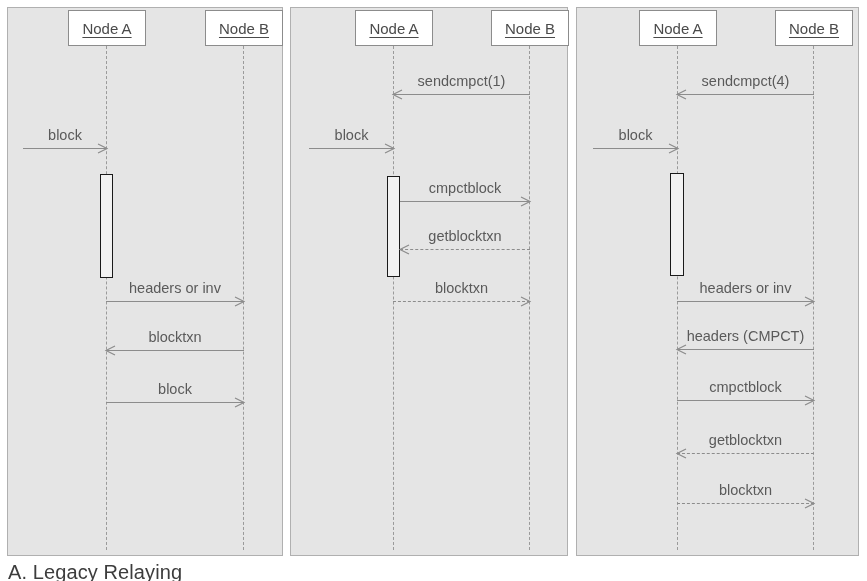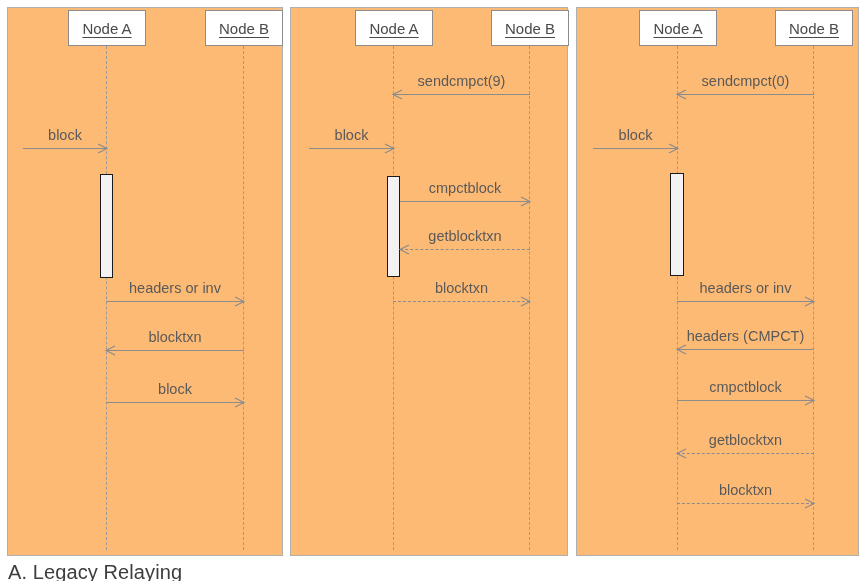--- a/index.html
+++ b/index.html
@@ -18,21 +18,21 @@
   #page-root {
     position: absolute;
     left: 0; top: 0;
     width: 867px;
     height: 581px;
   }
   .panel {
     position: absolute;
     border: 1px solid #b0b0b0;
     box-sizing: border-box;
-    background: #fdba74;
+    background: #e5e5e5;
     text-decoration: underline;
   }
   .panel-a { left: 7px;   top: 7px; width: 276px; height: 549px; }
   .panel-b { left: 290px; top: 7px; width: 278px; height: 549px; }
   .panel-c { left: 576px; top: 7px; width: 283px; height: 549px; }
 
   .caption {
     position: absolute;
     top: 561px;
     font-size: 20px;
@@ -188,21 +188,21 @@
 
     <div class="activation" style="left:96px; top:168px; width:13px; height:101px;"></div>
 
     <div class="msg left" style="left:102px; top:86px; width:137px;">
       <div class="line"></div>
       <div class="head">
         <svg width="11" height="11" viewBox="0 0 11 11">
           <polyline points="10,1 1,5.5 10,10" fill="none" stroke="#8c8c8c" stroke-width="1.2"></polyline>
         </svg>
       </div>
-      <div class="label">sendcmpct(9)</div>
+      <div class="label">sendcmpct(1)</div>
     </div>
 
     <div class="msg right" style="left:18px; top:140px; width:85px;">
       <div class="line"></div>
       <div class="head">
         <svg width="11" height="11" viewBox="0 0 11 11">
           <polyline points="1,1 10,5.5 1,10" fill="none" stroke="#8c8c8c" stroke-width="1.2"></polyline>
         </svg>
       </div>
       <div class="label">block</div>
@@ -252,21 +252,21 @@
 
     <div class="activation" style="left:93px; top:165px; width:14px; height:103px;"></div>
 
     <div class="msg left" style="left:100px; top:86px; width:137px;">
       <div class="line"></div>
       <div class="head">
         <svg width="11" height="11" viewBox="0 0 11 11">
           <polyline points="10,1 1,5.5 10,10" fill="none" stroke="#8c8c8c" stroke-width="1.2"></polyline>
         </svg>
       </div>
-      <div class="label">sendcmpct(0)</div>
+      <div class="label">sendcmpct(4)</div>
     </div>
 
     <div class="msg right" style="left:16px; top:140px; width:85px;">
       <div class="line"></div>
       <div class="head">
         <svg width="11" height="11" viewBox="0 0 11 11">
           <polyline points="1,1 10,5.5 1,10" fill="none" stroke="#8c8c8c" stroke-width="1.2"></polyline>
         </svg>
       </div>
       <div class="label">block</div>

